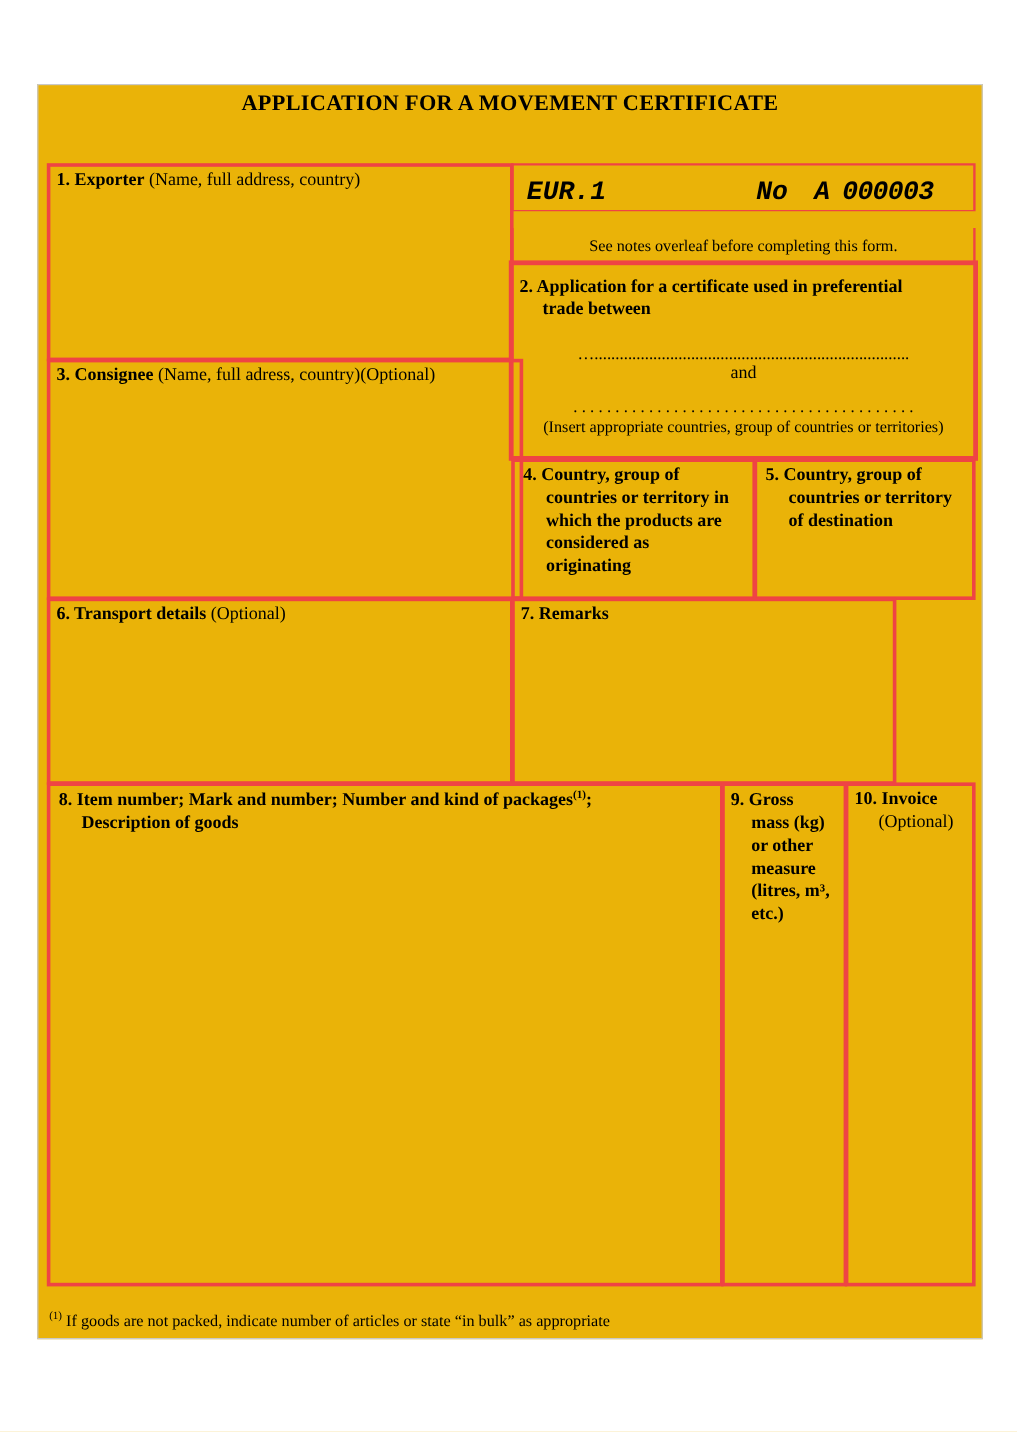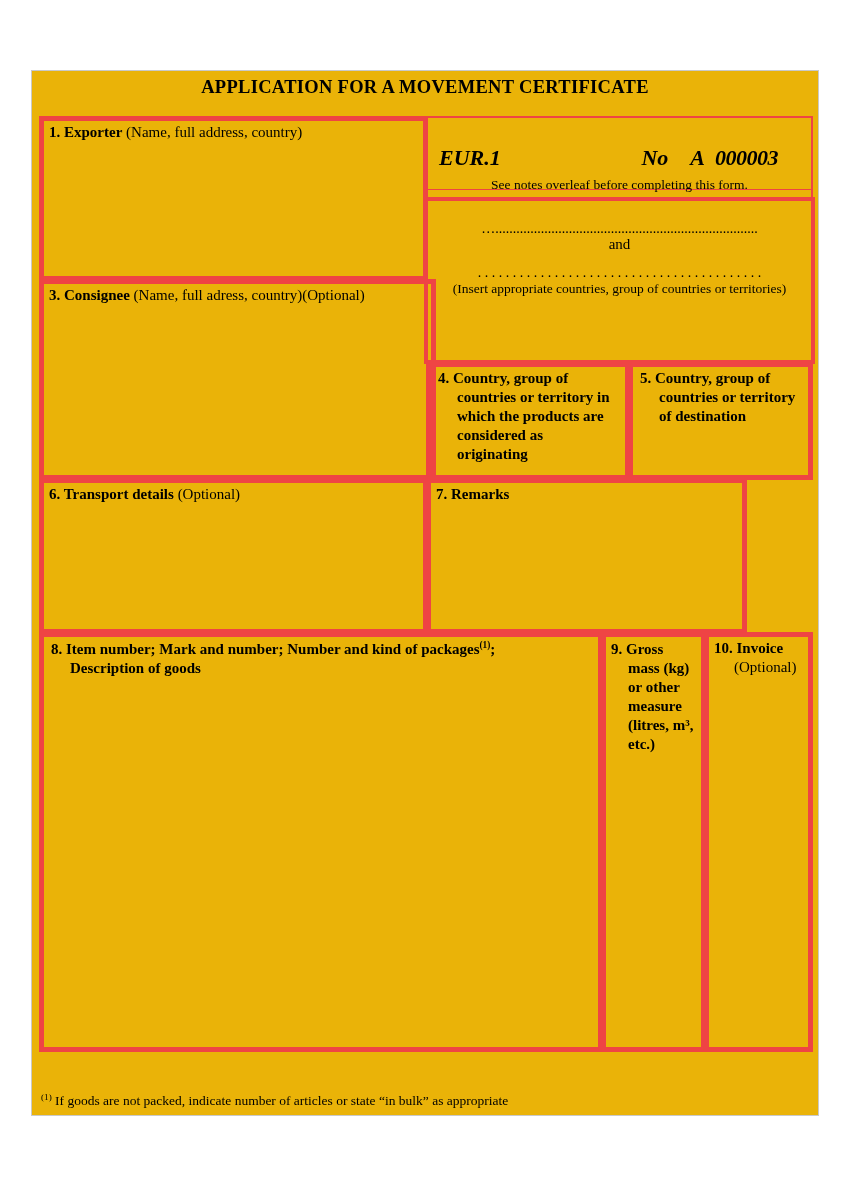--- a/index.html
+++ b/index.html
@@ -30,23 +30,24 @@
     top: 6px;
     left: 0;
     right: 0;
     text-align: center;
     font-size: 18.5px;
     font-weight: bold;
     letter-spacing: 0.3px;
   }
   .box {
     position: absolute;
-    border: 5px solid #ef4444;
+    border: 3px solid #ef4444;
     box-sizing: border-box;
     background: transparent;
+    margin-top: 20px;
   }
   .cell-label {
     font-size: 15px;
     line-height: 19px;
     padding: 2px 6px 0 5px;
   }
   .b { font-weight: bold; }
   .hang {
     white-space: pre-line;
     font-weight: bold;
@@ -55,26 +56,26 @@
     padding: 2px 4px 0 26px;
     text-indent: -19px;
   }
   
   .box1  { left: 7px;   top: 45px;  width: 389px; height: 165px; }
   .box3  { left: 7px;   top: 208px; width: 397px; height: 201px; }
   .box6  { left: 7px;   top: 407px; width: 389px; height: 156px; }
   .box7  { left: 394px; top: 407px; width: 321px; height: 156px; }
   
   .eur1 {
-    left: 394px; top: 45px; width: 387px; height: 74px;
+    left: 394px; top: 45px; width: 387px; height: 40px;
     border-width: 2px 2px 1px 2px;
     display: flex;
     align-items: center;
     padding: 8px 33px 0 11px;
-    font-family: Liberation Serif, serif;
+    font-family: Liberation Mono, monospace;
     font-style: italic;
     font-weight: bold;
     font-size: 22px;
   }
   .eur1 .e-no { margin-left: auto; }
   .eur1 .e-prefix { margin-left: 22px; }
   .eur1 .e-serial { margin-left: 10px; letter-spacing: -0.5px; }
   .seenotes {
     left: 394px; top: 99px; width: 387px; height: 29px;
     border-width: 0 2px 0 2px;
@@ -153,20 +154,22 @@
     <span class="e-no">No</span>
     <span class="e-prefix">A</span>
     <span class="e-serial">000003</span>
   </div>
 
   <div class="box seenotes">
     <span>See notes overleaf before completing this form.</span>
   </div>
 
   <div class="box box2">
+    <div class="hang b2-head">2. Application for a certificate used in preferential
+trade between</div>
     <div class="dots dots1">…...........................................................................</div>
     <div class="and-label">and</div>
     <div class="dots dots2">. . . . . . . . . . . . . . . . . . . . . . . . . . . . . . . . . . . . . . . . .</div>
     <div class="insert-hint">(Insert appropriate countries, group of countries or territories)</div>
   </div>
 
   <div class="box box3">
     <div class="cell-label"><span class="b">3. Consignee</span><span> (Name, full adress, country)(Optional)</span></div>
   </div>
 

